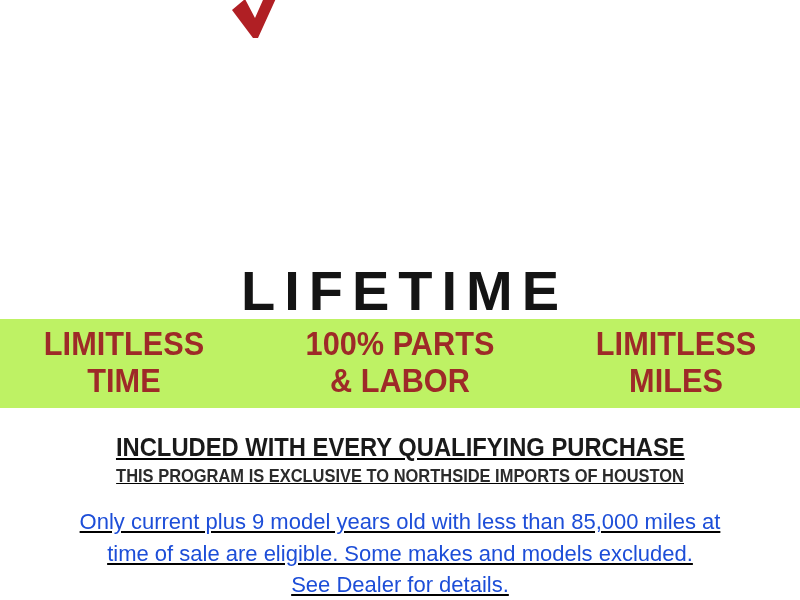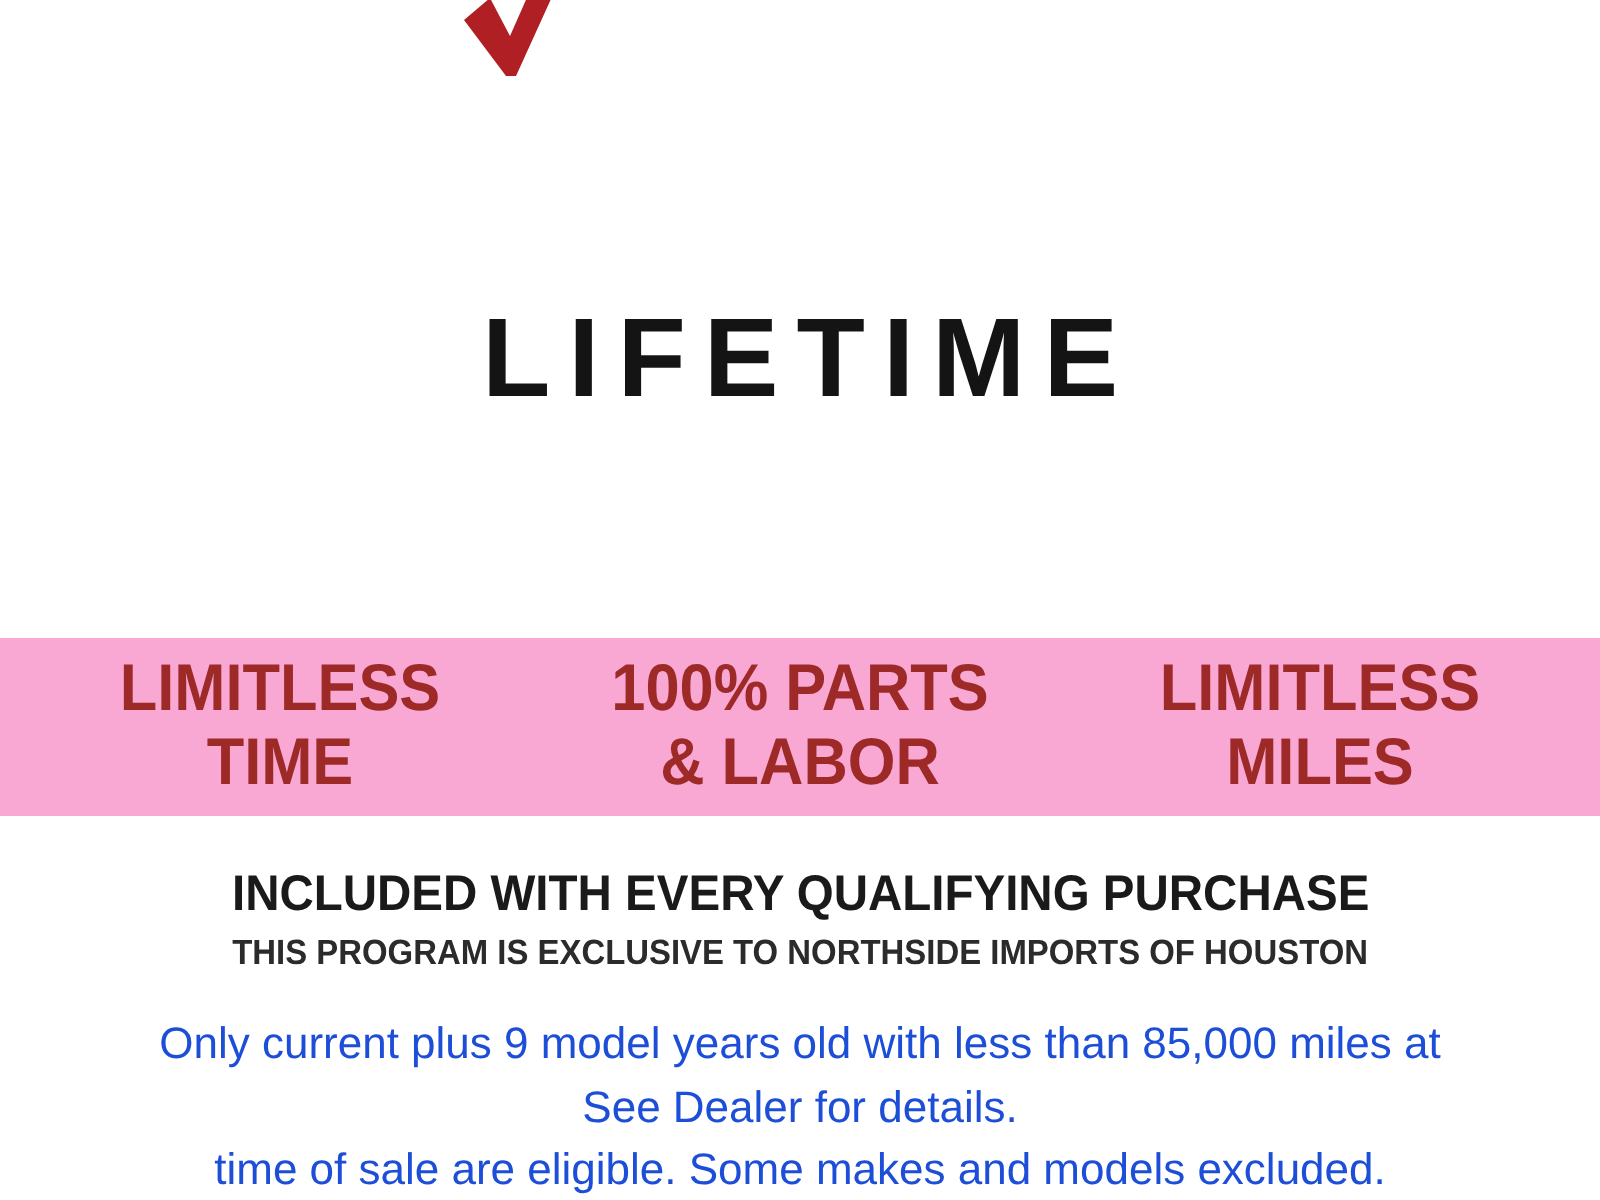--- a/index.html
+++ b/index.html
@@ -21,21 +21,21 @@
     display: flex;
     flex-direction: column;
   }
 
   
   .logo-block {
     height: 316px;
     display: flex;
     flex-direction: column;
     align-items: center;
-    justify-content: center;
+    justify-content: flex-end;
     background: #ffffff;
     margin-top: 40px;
   }
   .logo-wordmark {
     position: relative;
     display: block;
     font-size: 56px;
     font-weight: bold;
     color: #141414;
     letter-spacing: 9px;
@@ -62,25 +62,25 @@
     letter-spacing: 5px;
     line-height: 1;
     margin: 9px 0 0 0;
     text-indent: 5px;
     white-space: nowrap;
   }
 
   
   .feature-band {
     height: 101px;
-    background: #f9a8d4;
+    background: #bef264;
     display: flex;
     align-items: center;
     justify-content: center;
-    gap: 0;
+    gap: 16px;
   }
   .feature-col {
     flex: 0 0 auto;
     text-align: center;
     color: #9e2a28;
     font-weight: bold;
     font-size: 33px;
     line-height: 1.12;
     letter-spacing: 0px;
     transform: scaleX(0.93);
@@ -96,20 +96,21 @@
 
   
   .copy-block {
     flex: 1 1 auto;
     background: #ffffff;
     display: flex;
     flex-direction: column;
     align-items: center;
     padding-top: 26px;
     box-sizing: border-box;
+    text-decoration: underline;
   }
   .headline {
     font-size: 25px;
     font-weight: bold;
     color: #1a1a1a;
     letter-spacing: 0px;
     transform: scaleX(0.95);
     white-space: nowrap;
     margin: 0;
     line-height: 1.1;
@@ -162,18 +163,18 @@
       <span class="l1">LIMITLESS</span>
       <span class="l2">MILES</span>
     </div>
   </div>
 
   <div class="copy-block">
     <div class="headline">INCLUDED WITH EVERY QUALIFYING PURCHASE</div>
     <div class="subheadline">THIS PROGRAM IS EXCLUSIVE TO NORTHSIDE IMPORTS OF HOUSTON</div>
     <div class="fineprint">
       <span class="fp-line">Only current plus 9 model years old with less than 85,000 miles at</span>
+      <span class="fp-line">time of sale are eligible. Some makes and models excluded.</span>
       <span class="fp-line">See Dealer for details.</span>
-      <span class="fp-line">time of sale are eligible. Some makes and models excluded.</span>
     </div>
   </div>
 
 </div>
 
 </body></html>

